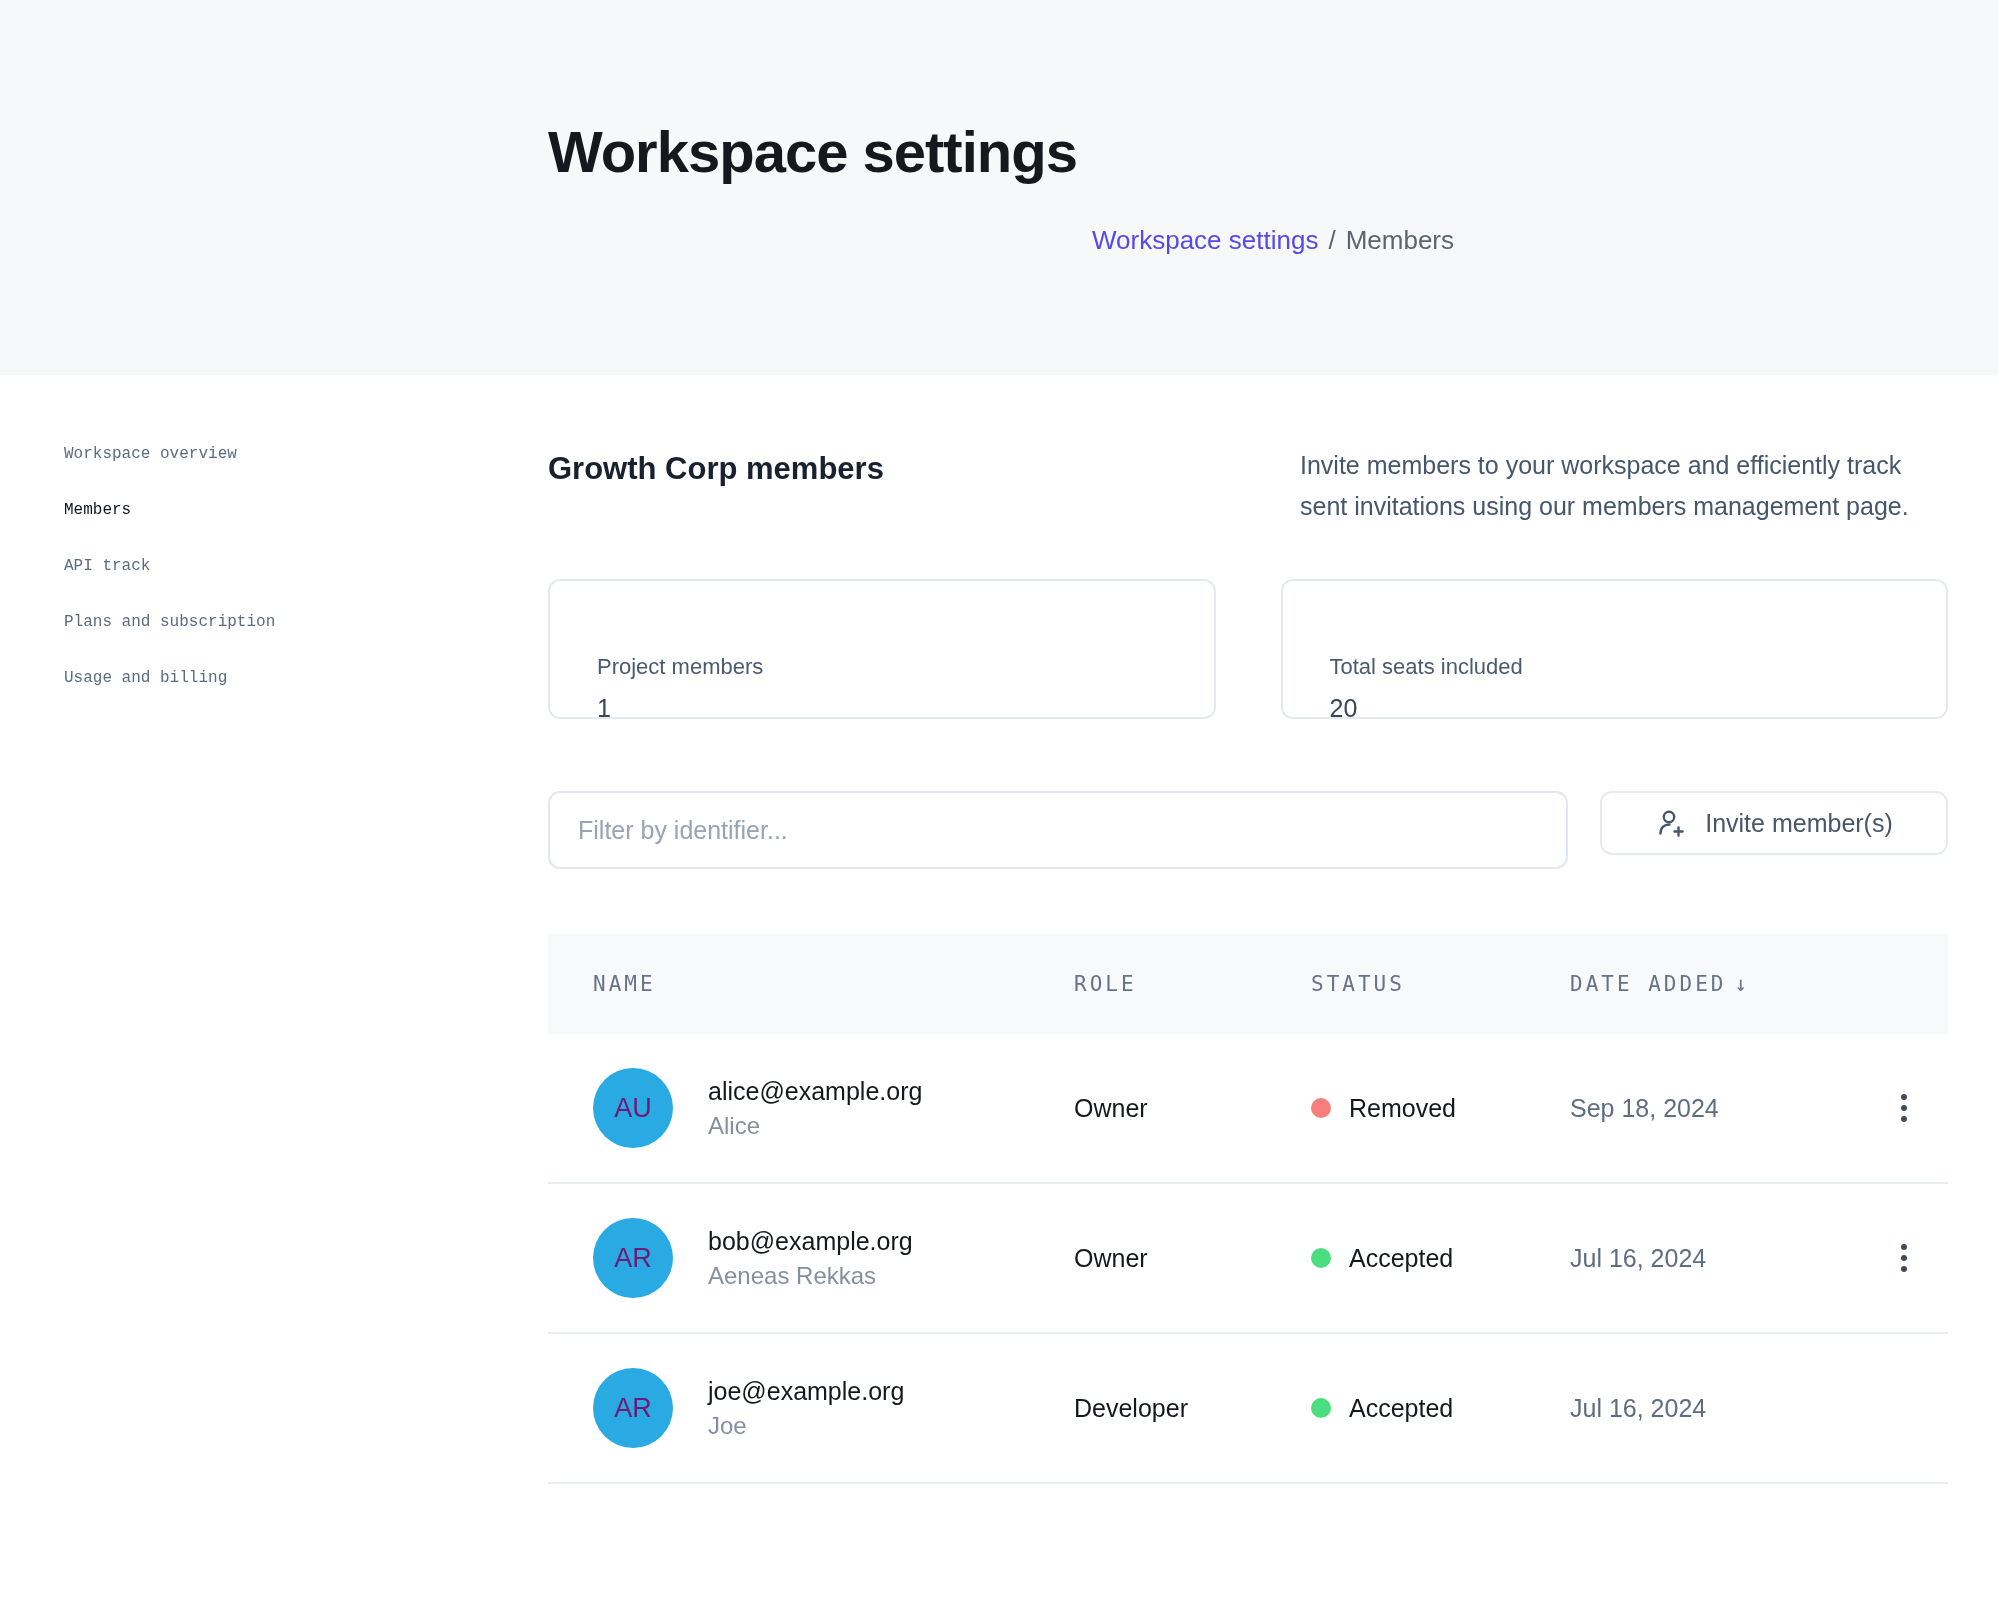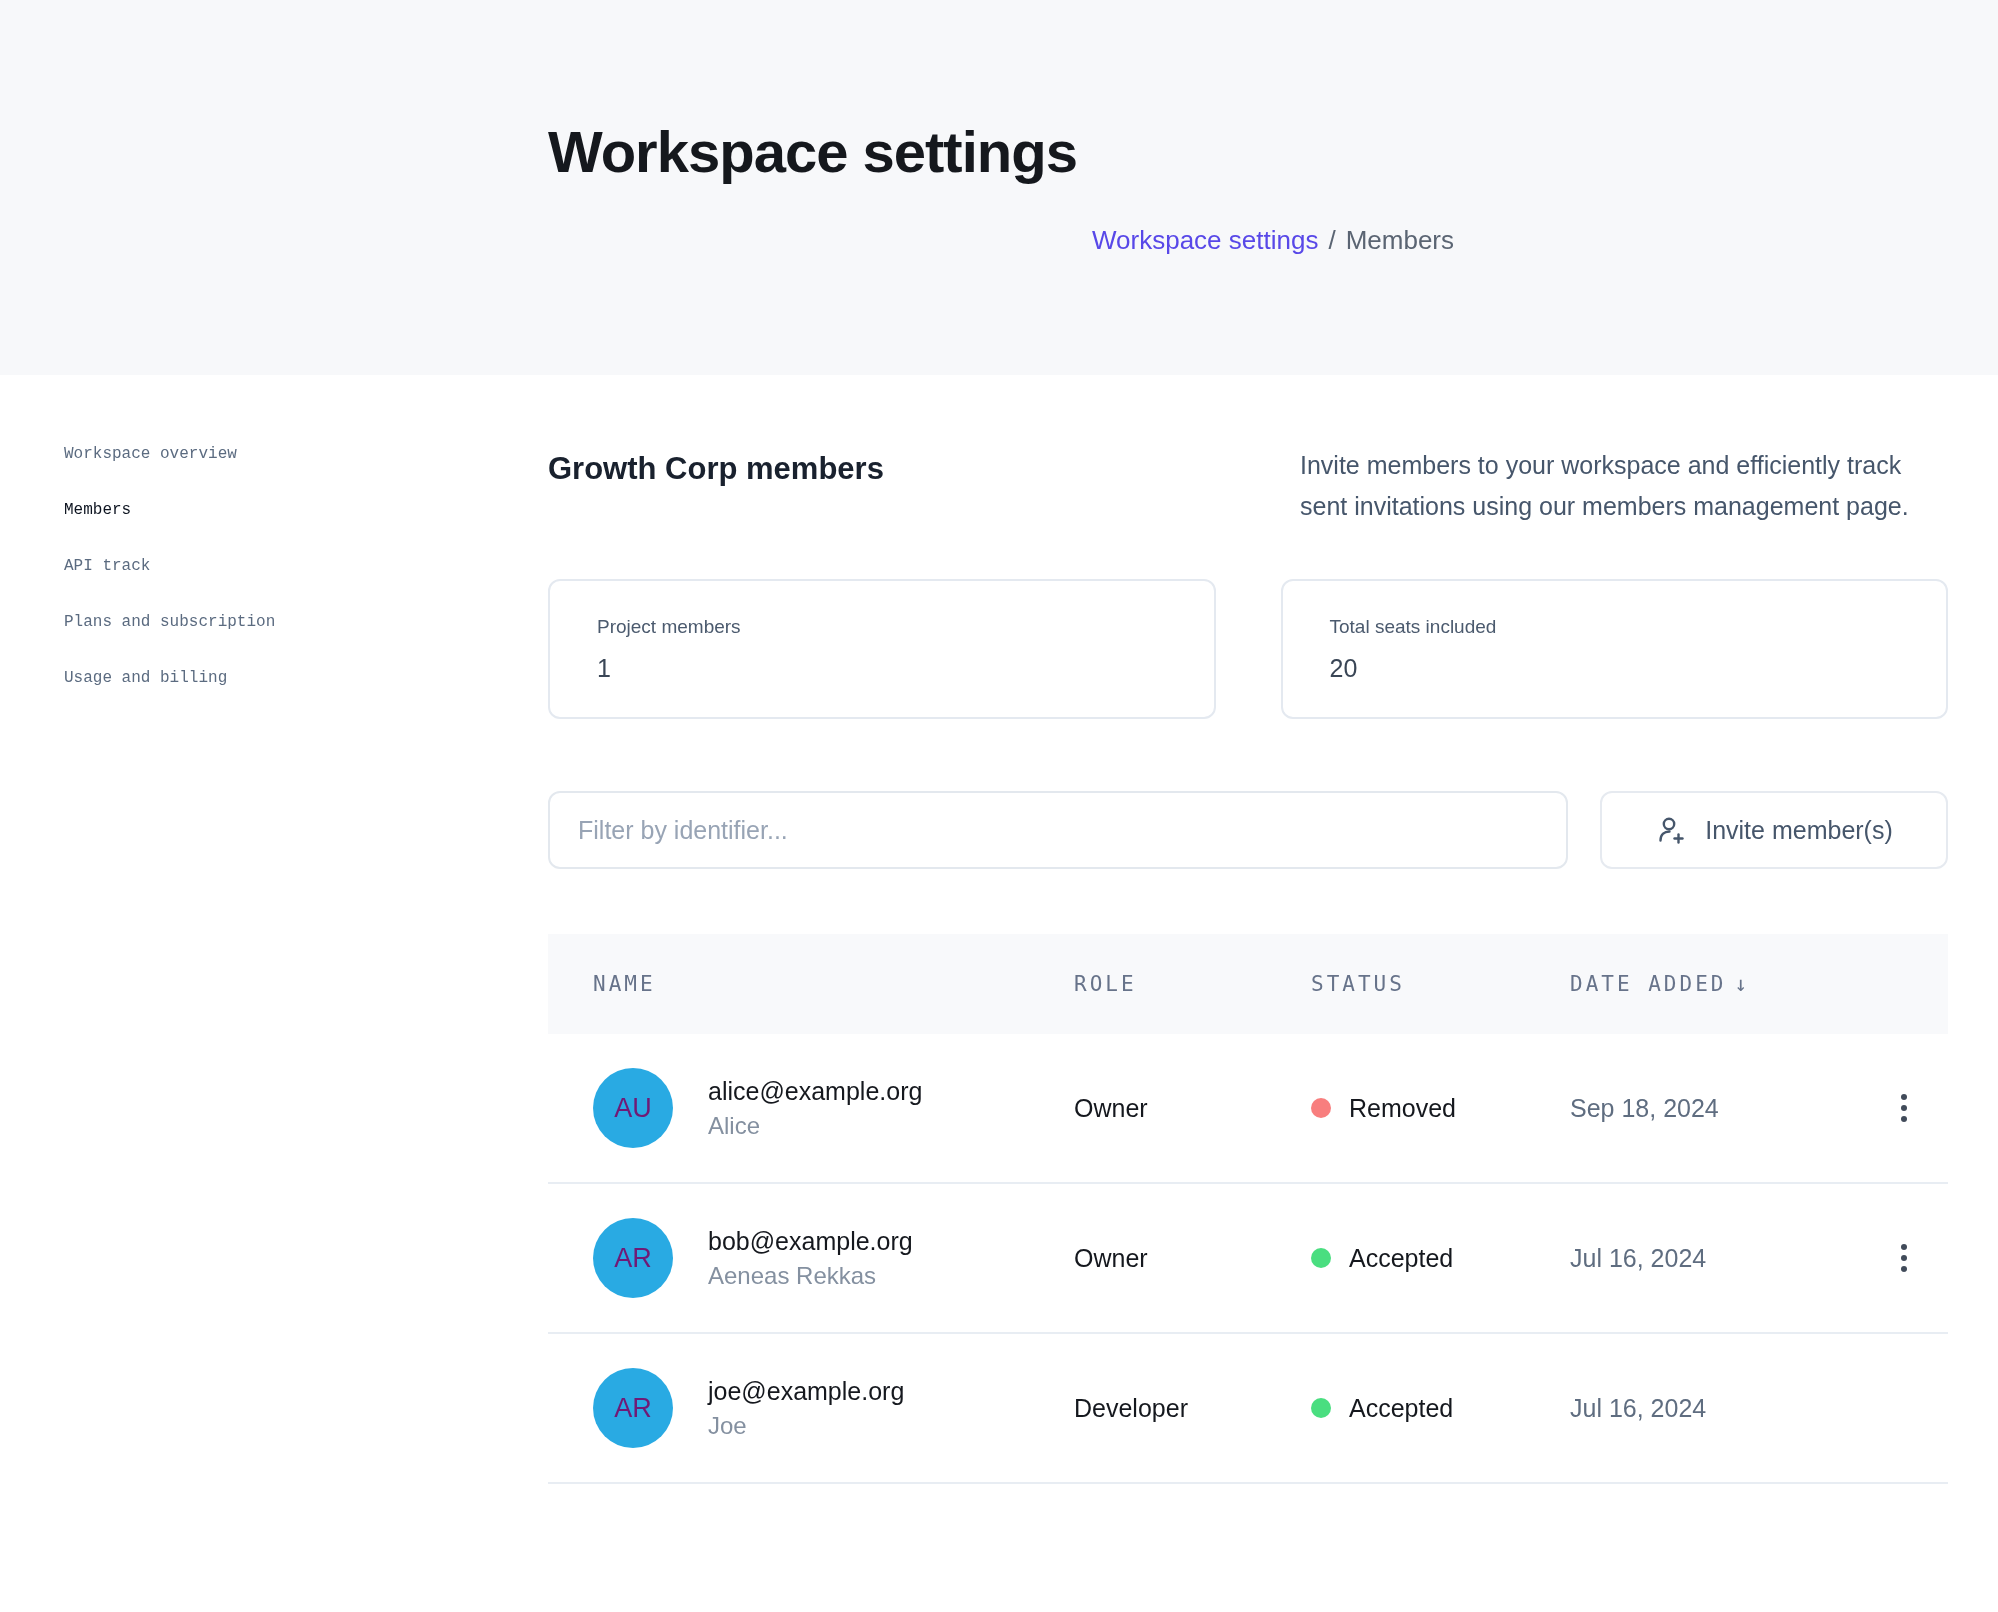--- a/index.html
+++ b/index.html
@@ -22,30 +22,30 @@
 
   .main { width:1400px; padding-top:70px; }
   .main-header { display:flex; justify-content:space-between; align-items:flex-start; }
   .section-heading { font-size:31px; font-weight:700; color:#19212e; padding-top:6px; }
   .description { width:648px; font-size:25px; line-height:41px; color:#46566b; }
 
   
   .stats { display:flex; gap:65px; margin-top:52px; }
   .stat-card { flex:1; height:140px; border:2px solid #e4e9f0; border-radius:12px;
     background:#fff; padding:30px 0 0 47px; }
-  .stat-label { font-size:19px; color:#4b5a6e; line-height:32px; }
+  .stat-label { font-size:22px; color:#4b5a6e; line-height:32px;margin-top:40px; }
   .stat-value { font-size:25px; color:#3a4656; margin-top:11px; }
 
   
   .filter-row { display:flex; gap:32px; margin-top:72px; }
   .filter-input { flex:1; height:78px; border:2px solid #e3e8ee; border-radius:12px;
     font-size:25px; padding:0 28px; color:#33404f; outline:none;
     font-family:"Liberation Sans", sans-serif; background:#fff; }
   .filter-input::placeholder { color:#98a4b5; }
-  .invite-btn { width:348px; height:78px; border:2px solid #e6eaf0; border-radius:12px;
+  .invite-btn { width:348px; height:64px; border:2px solid #e6eaf0; border-radius:12px;
     background:#fff; display:flex; align-items:center; justify-content:center; gap:18px;
     font-size:25px; color:#46566b; cursor:pointer;
     font-family:"Liberation Sans", sans-serif; }
 
   
   .members-table { margin-top:65px; }
   .thead, .trow { display:grid;
     grid-template-columns:481px 237px 259px 290px 1fr; align-items:center;
     padding-left:45px; }
   .thead { height:100px; background:#f8f9fb;

